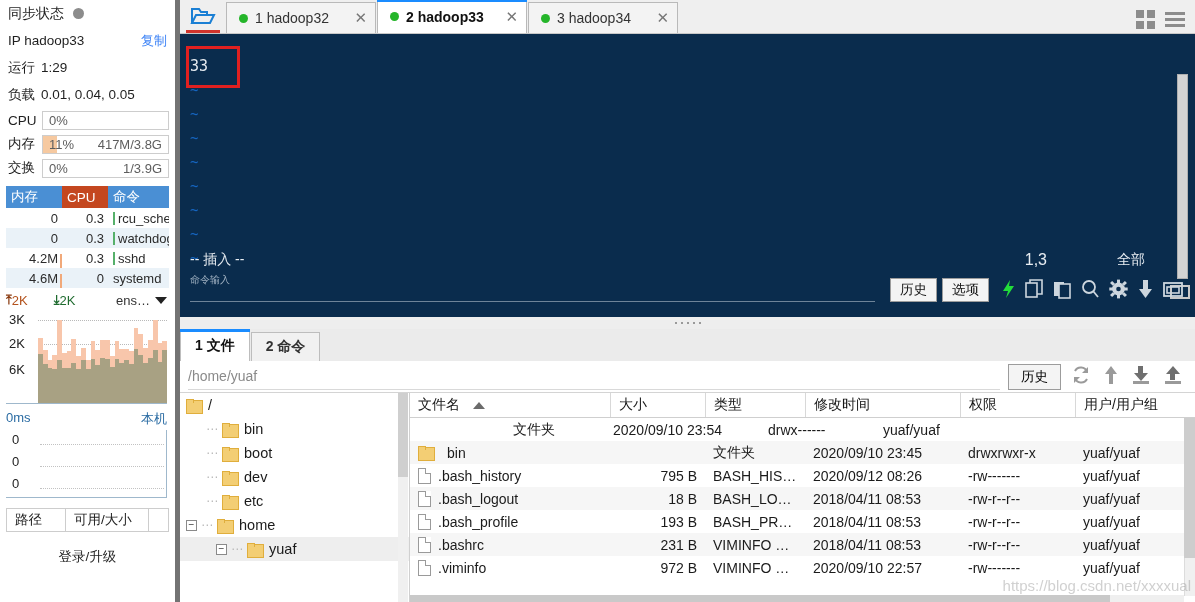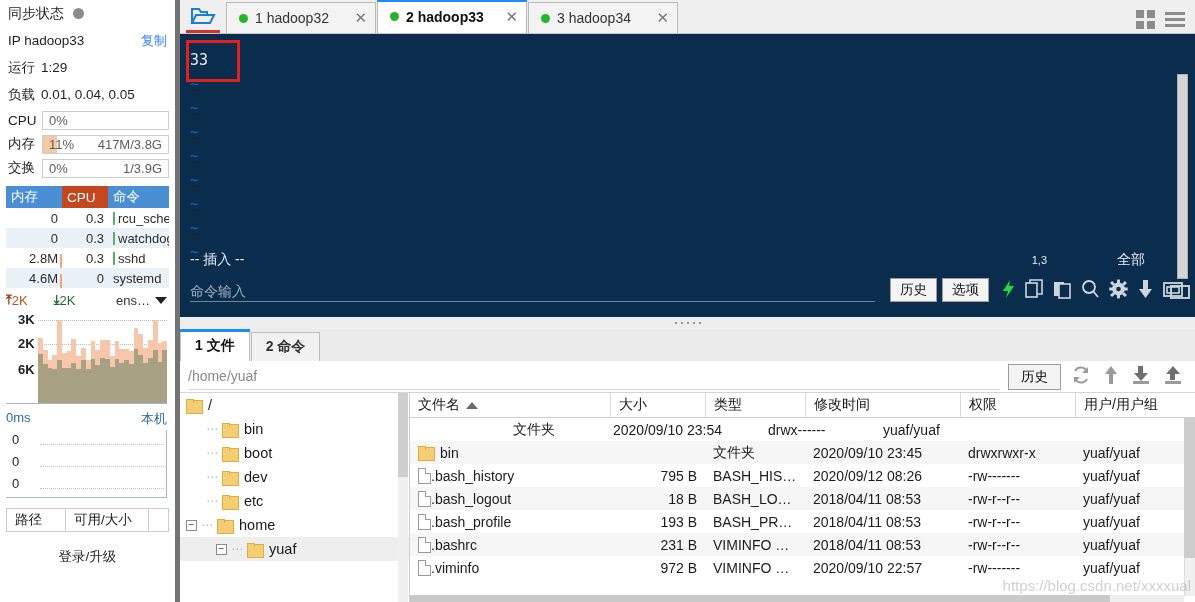--- a/index.html
+++ b/index.html
@@ -58,21 +58,21 @@
   .net-legend { display:flex; align-items:center; padding:4px 8px 2px 6px; font-size:13px; }
   .arrow-up { color:#8a3b10; font-weight:bold; }
   .arrow-dn { color:#1f6b2f; font-weight:bold; }
   .nl-up { color:#b3521c; margin-right:26px; }
   .nl-dn { color:#1f6b2f; }
   .nl-if { margin-left:auto; color:#333; display:flex; align-items:center; gap:5px;}
   .caret { width:0;height:0;border-left:6px solid transparent;border-right:6px solid transparent;border-top:7px solid #222;}
 
   .chartbox { position:relative; margin:0 8px 0 6px; height:94px; border-bottom:1px solid #9fb8cc; }
   .chart-yax { position:absolute; left:0; top:0; width:30px; height:100%; font-size:13px; color:#222;}
-  .chart-yax span { position:absolute; left:12px;font-weight:bold; }
+  .chart-yax span { position:absolute; left:3px; }
   .chart-plot { position:absolute; left:32px; right:0; top:4px; bottom:0;
                 display:flex; align-items:flex-end; gap:0px; }
   .gline { position:absolute; left:32px; right:0; height:0; border-top:1px dotted #b9b9b9;}
   .bar { flex:1; position:relative; display:flex; flex-direction:column; justify-content:flex-end; }
   .bar .up { background:#f8c6ab; width:100%; }
   .bar .dn { background:#a8a183; width:100%; }
 
   
   .lat-head { display:flex; padding:6px 8px 2px 6px; font-size:13px; color:#2b6ca3;}
   .lat-head .right { margin-left:auto; }
@@ -117,26 +117,26 @@
 
   
   #terminal { background:#0a2c4d; position:relative; height:283px; flex:0 0 283px; overflow:hidden;
               font-family:"DejaVu Sans Mono","Liberation Mono",monospace;}
   .term-line { color:#1565c0; font-size:14px; padding-left:10px; height:24px; line-height:24px;}
   .term-first { color:#e8edf2; font-size:15px; }
   .cursor-box { position:absolute; left:-4px; top:-8px; width:54px; height:42px; border:3px solid #e02020;}
   .term-status { position:absolute; left:0; right:0; bottom:44px; height:26px; color:#e8edf2;
                  font-size:14px; display:flex; align-items:center; padding:0 18px 0 10px;
                  font-family:"Liberation Sans",sans-serif;}
-  .term-status .pos { margin-left:auto; margin-right:70px; font-size:11px;}
+  .term-status .pos { margin-left:auto; margin-right:70px; font-size:16px;}
   .term-status .all { width:60px; text-align:left; }
   .cmdbar { position:absolute; left:0; right:0; bottom:10px; height:34px; display:flex; align-items:center;
             padding:0 12px 0 10px; font-family:"Liberation Sans",sans-serif;}
-  .cmd-input { color:#9fb0c0; font-size:14px; flex:1; border-bottom:1px solid #6e8499; height:24px;
-               display:flex; align-items:flex-end; padding-bottom:0; margin-right:10px;}
+  .cmd-input { color:#9fb0c0; font-size:10px; flex:1; border-bottom:1px solid #6e8499; height:24px;
+               display:flex; align-items:flex-end; padding-bottom:14px; margin-right:10px;}
   .btn-lite { background:#f4f4f4; border:1px solid #9c9c9c; color:#111; font-size:13.5px;
               padding:2px 9px; margin-left:5px; }
   .ticons { display:flex; align-items:center; gap:9px; margin-left:12px; }
   .term-scroll { position:absolute; right:7px; top:40px; width:11px; height:205px; background:#d4d4d4;
                  border:1px solid #b0b0b0;}
   .term-box-btn { position:absolute; right:4px; bottom:13px;}
 
   
   #splitter { height:12px; background:#eeeeee; display:flex; align-items:center; justify-content:center; flex:0 0 12px;}
   #splitter i { width:2px;height:2px;background:#9a9a9a;display:block;margin:0 2px;}
@@ -172,21 +172,21 @@
   .tree-scroll { position:absolute; right:1px; top:0; width:10px; height:84px; background:#cfcfcf;}
   .tree-track { position:absolute; right:1px; top:0; bottom:0; width:10px; background:#f0f0f0;}
 
   #filelist { flex:1; display:flex; flex-direction:column; min-width:0; position:relative; overflow:hidden;}
   .fhead { display:flex; height:25px; border-bottom:1px solid #cfcfcf; background:#fff; font-size:14px; }
   .fhead div { display:flex; align-items:center; padding:0 8px; border-left:1px solid #d8d8d8; color:#161616;}
   .fhead div:first-child { border-left:none; }
   .frow { display:flex; height:23px; font-size:14px; color:#1b1b1b; align-items:center; }
   .frow.alt { background:#f6f6f6; }
   .frow div { padding:0 8px; display:flex; align-items:center; overflow:hidden; white-space:nowrap;}
-  .c-name { width:200px; flex:0 0 200px; gap:0;}
+  .c-name { width:200px; flex:0 0 200px; gap:7px;}
   .c-size { width:95px; flex:0 0 95px; justify-content:flex-end;}
   .c-type { width:100px; flex:0 0 100px;}
   .c-time { width:155px; flex:0 0 155px;}
   .c-perm { width:115px; flex:0 0 115px;}
   .c-user { width:105px; flex:0 0 105px;}
   .sortcaret { width:0;height:0;border-left:6px solid transparent;border-right:6px solid transparent;
                border-bottom:7px solid #6b6b6b; margin-left:6px;}
   .ficon-file { width:13px;height:16px;border:1px solid #9a9a9a;background:#fff;position:relative;flex:0 0 auto;}
   .ficon-file::after{content:"";position:absolute;right:-1px;top:-1px;width:5px;height:5px;background:#fff;
                      border-left:1px solid #9a9a9a;border-bottom:1px solid #9a9a9a;}
@@ -261,21 +261,21 @@
       <div class="pr-mem">0</div>
       <div class="pr-cpu">0.3</div>
       <div class="pr-cmd"><span class="bar-green"></span><span>rcu_sched</span></div>
     </div>
     <div class="proc-row alt">
       <div class="pr-mem">0</div>
       <div class="pr-cpu">0.3</div>
       <div class="pr-cmd"><span class="bar-green"></span><span>watchdog</span></div>
     </div>
     <div class="proc-row">
-      <div class="pr-mem"><span>2.8M</span><span class="bar-orange"></span></div>
+      <div class="pr-mem"><span>4.2M</span><span class="bar-orange"></span></div>
       <div class="pr-cpu">0.3</div>
       <div class="pr-cmd"><span class="bar-green"></span><span>sshd</span></div>
     </div>
     <div class="proc-row alt">
       <div class="pr-mem"><span>4.6M</span><span class="bar-orange"></span></div>
       <div class="pr-cpu">0</div>
       <div class="pr-cmd"><span>systemd</span></div>
     </div>
 
     <div class="net-legend">
@@ -473,21 +473,21 @@
           </span>
         <span class="ic-ham">
             <i></i>
             <i></i>
             <i></i>
           </span>
       </div>
     </div>
 
     <div id="terminal">
-      <div style="position:relative; padding-top:14px;text-decoration:underline;">
+      <div style="position:relative; padding-top:20px;">
         <div class="term-line term-first">
           <span style="position:relative; display:inline-block;">
             <span class="cursor-box"></span>
             <span>33</span>
           </span>
         </div>
         <div class="term-line">~</div>
         <div class="term-line">~</div>
         <div class="term-line">~</div>
         <div class="term-line">~</div>

